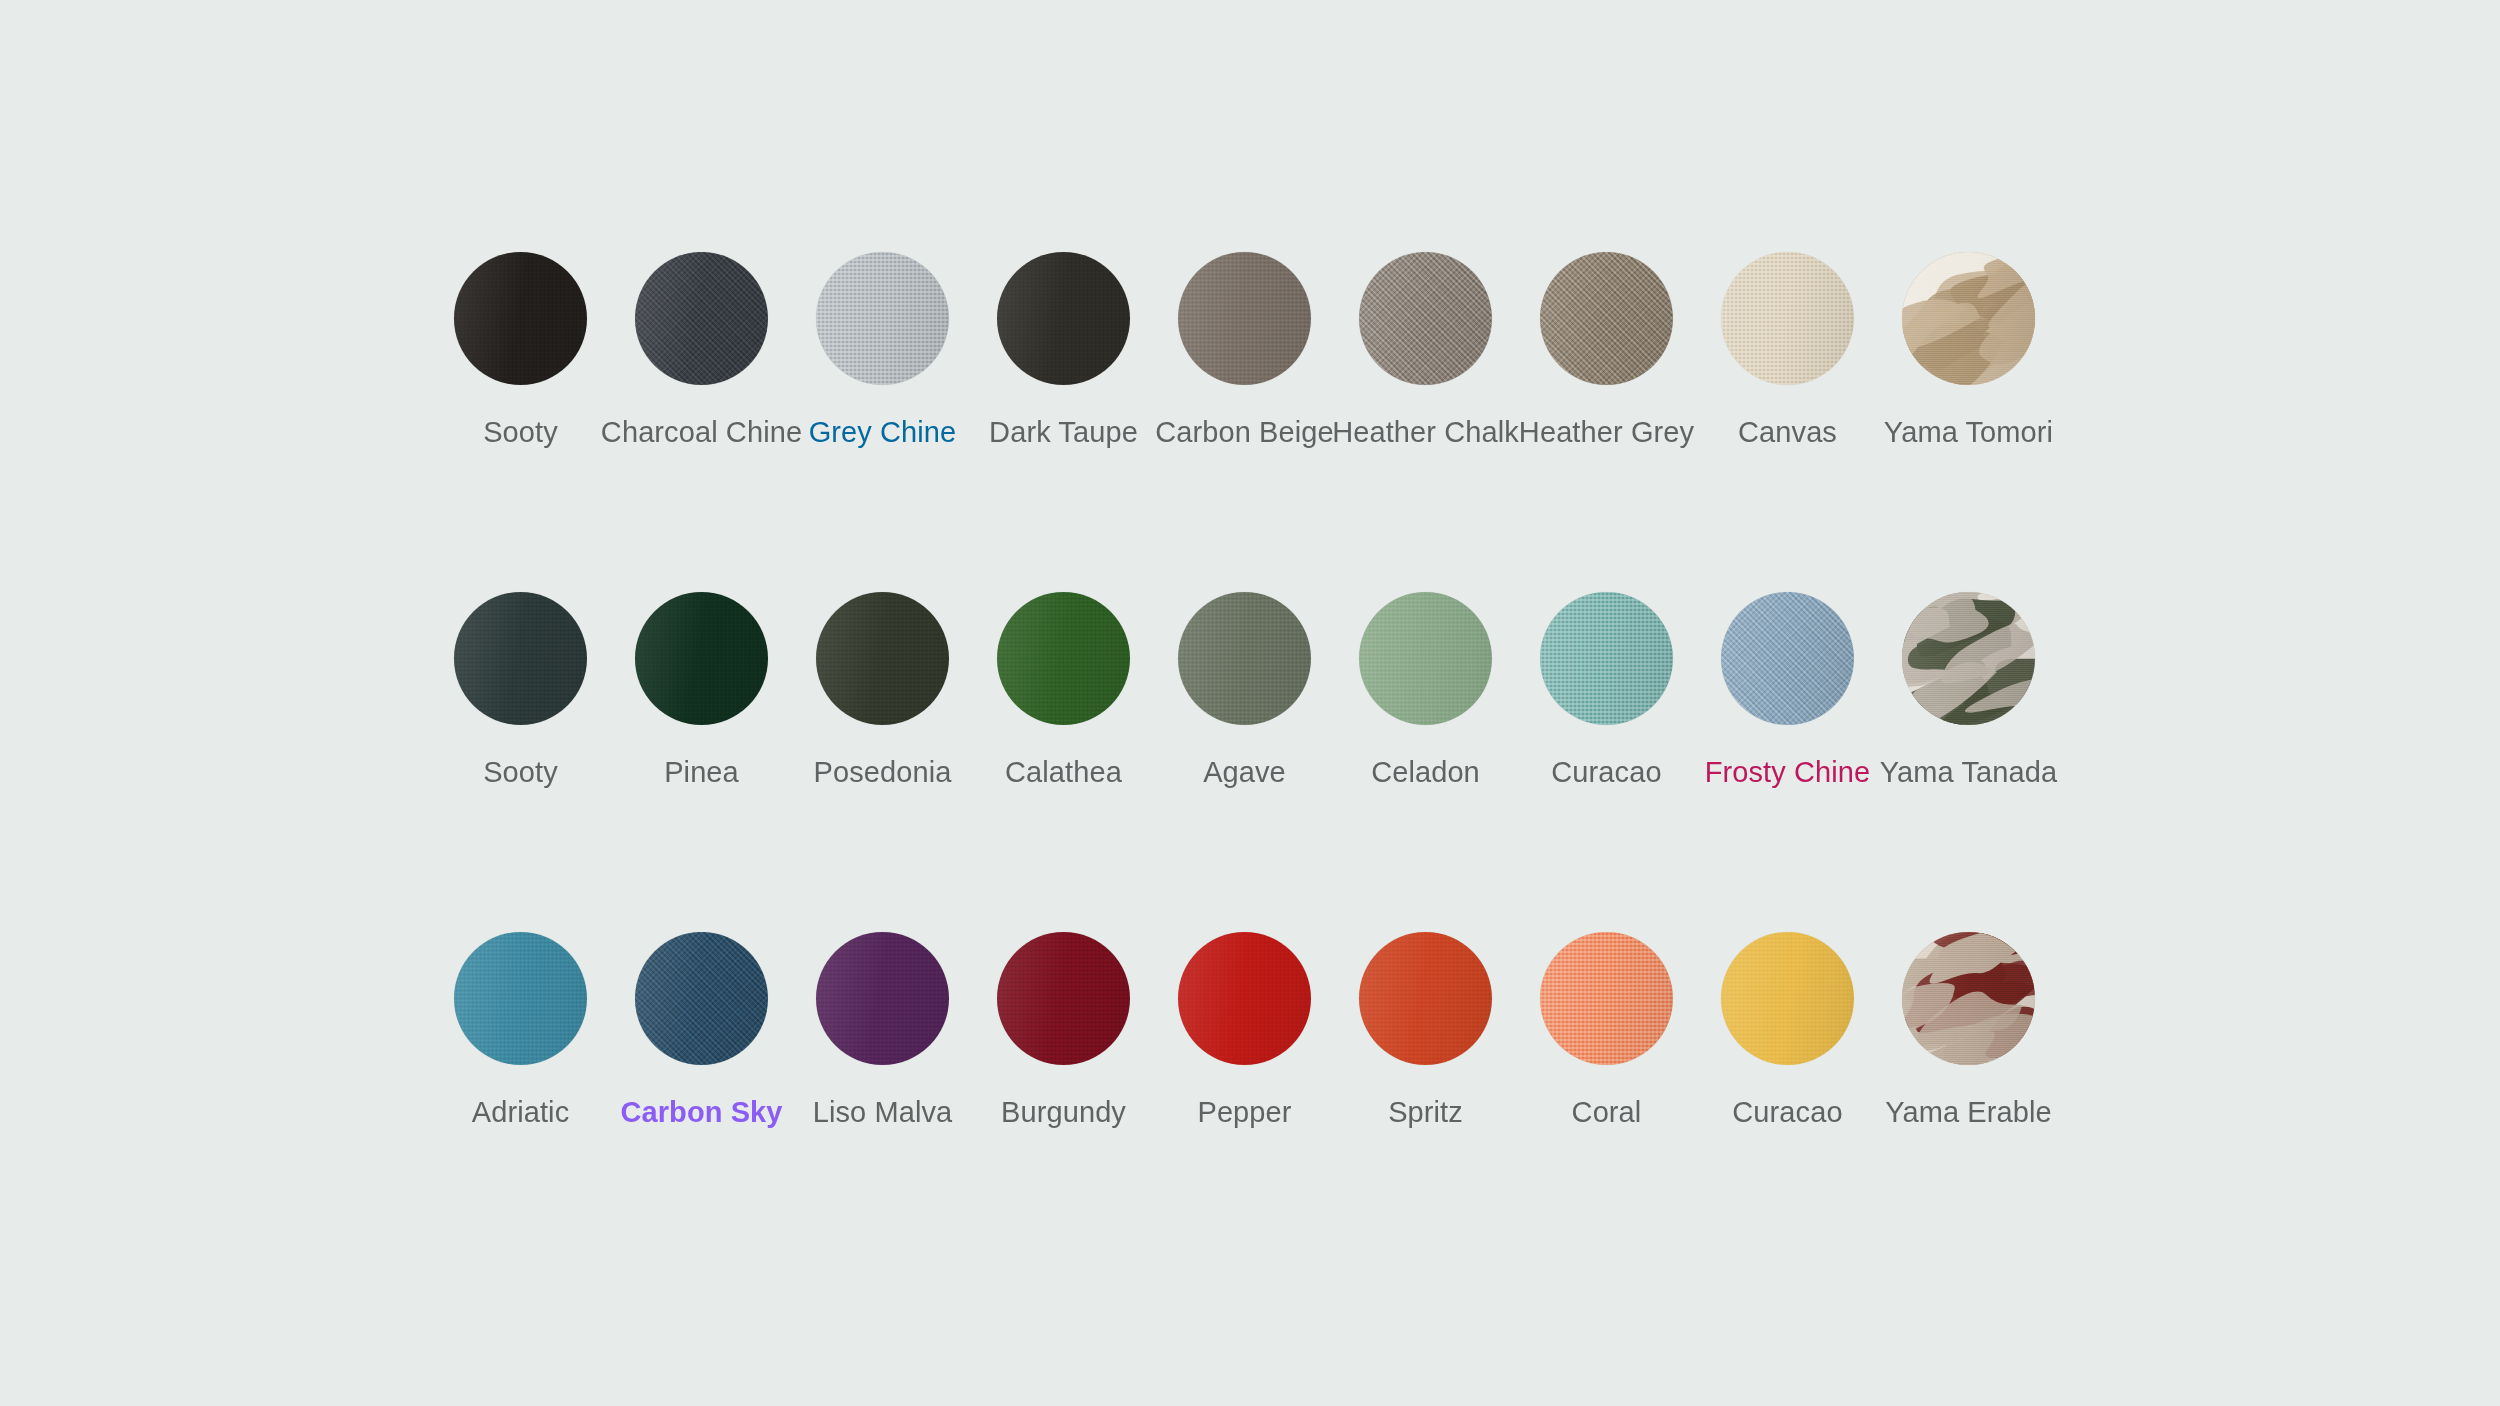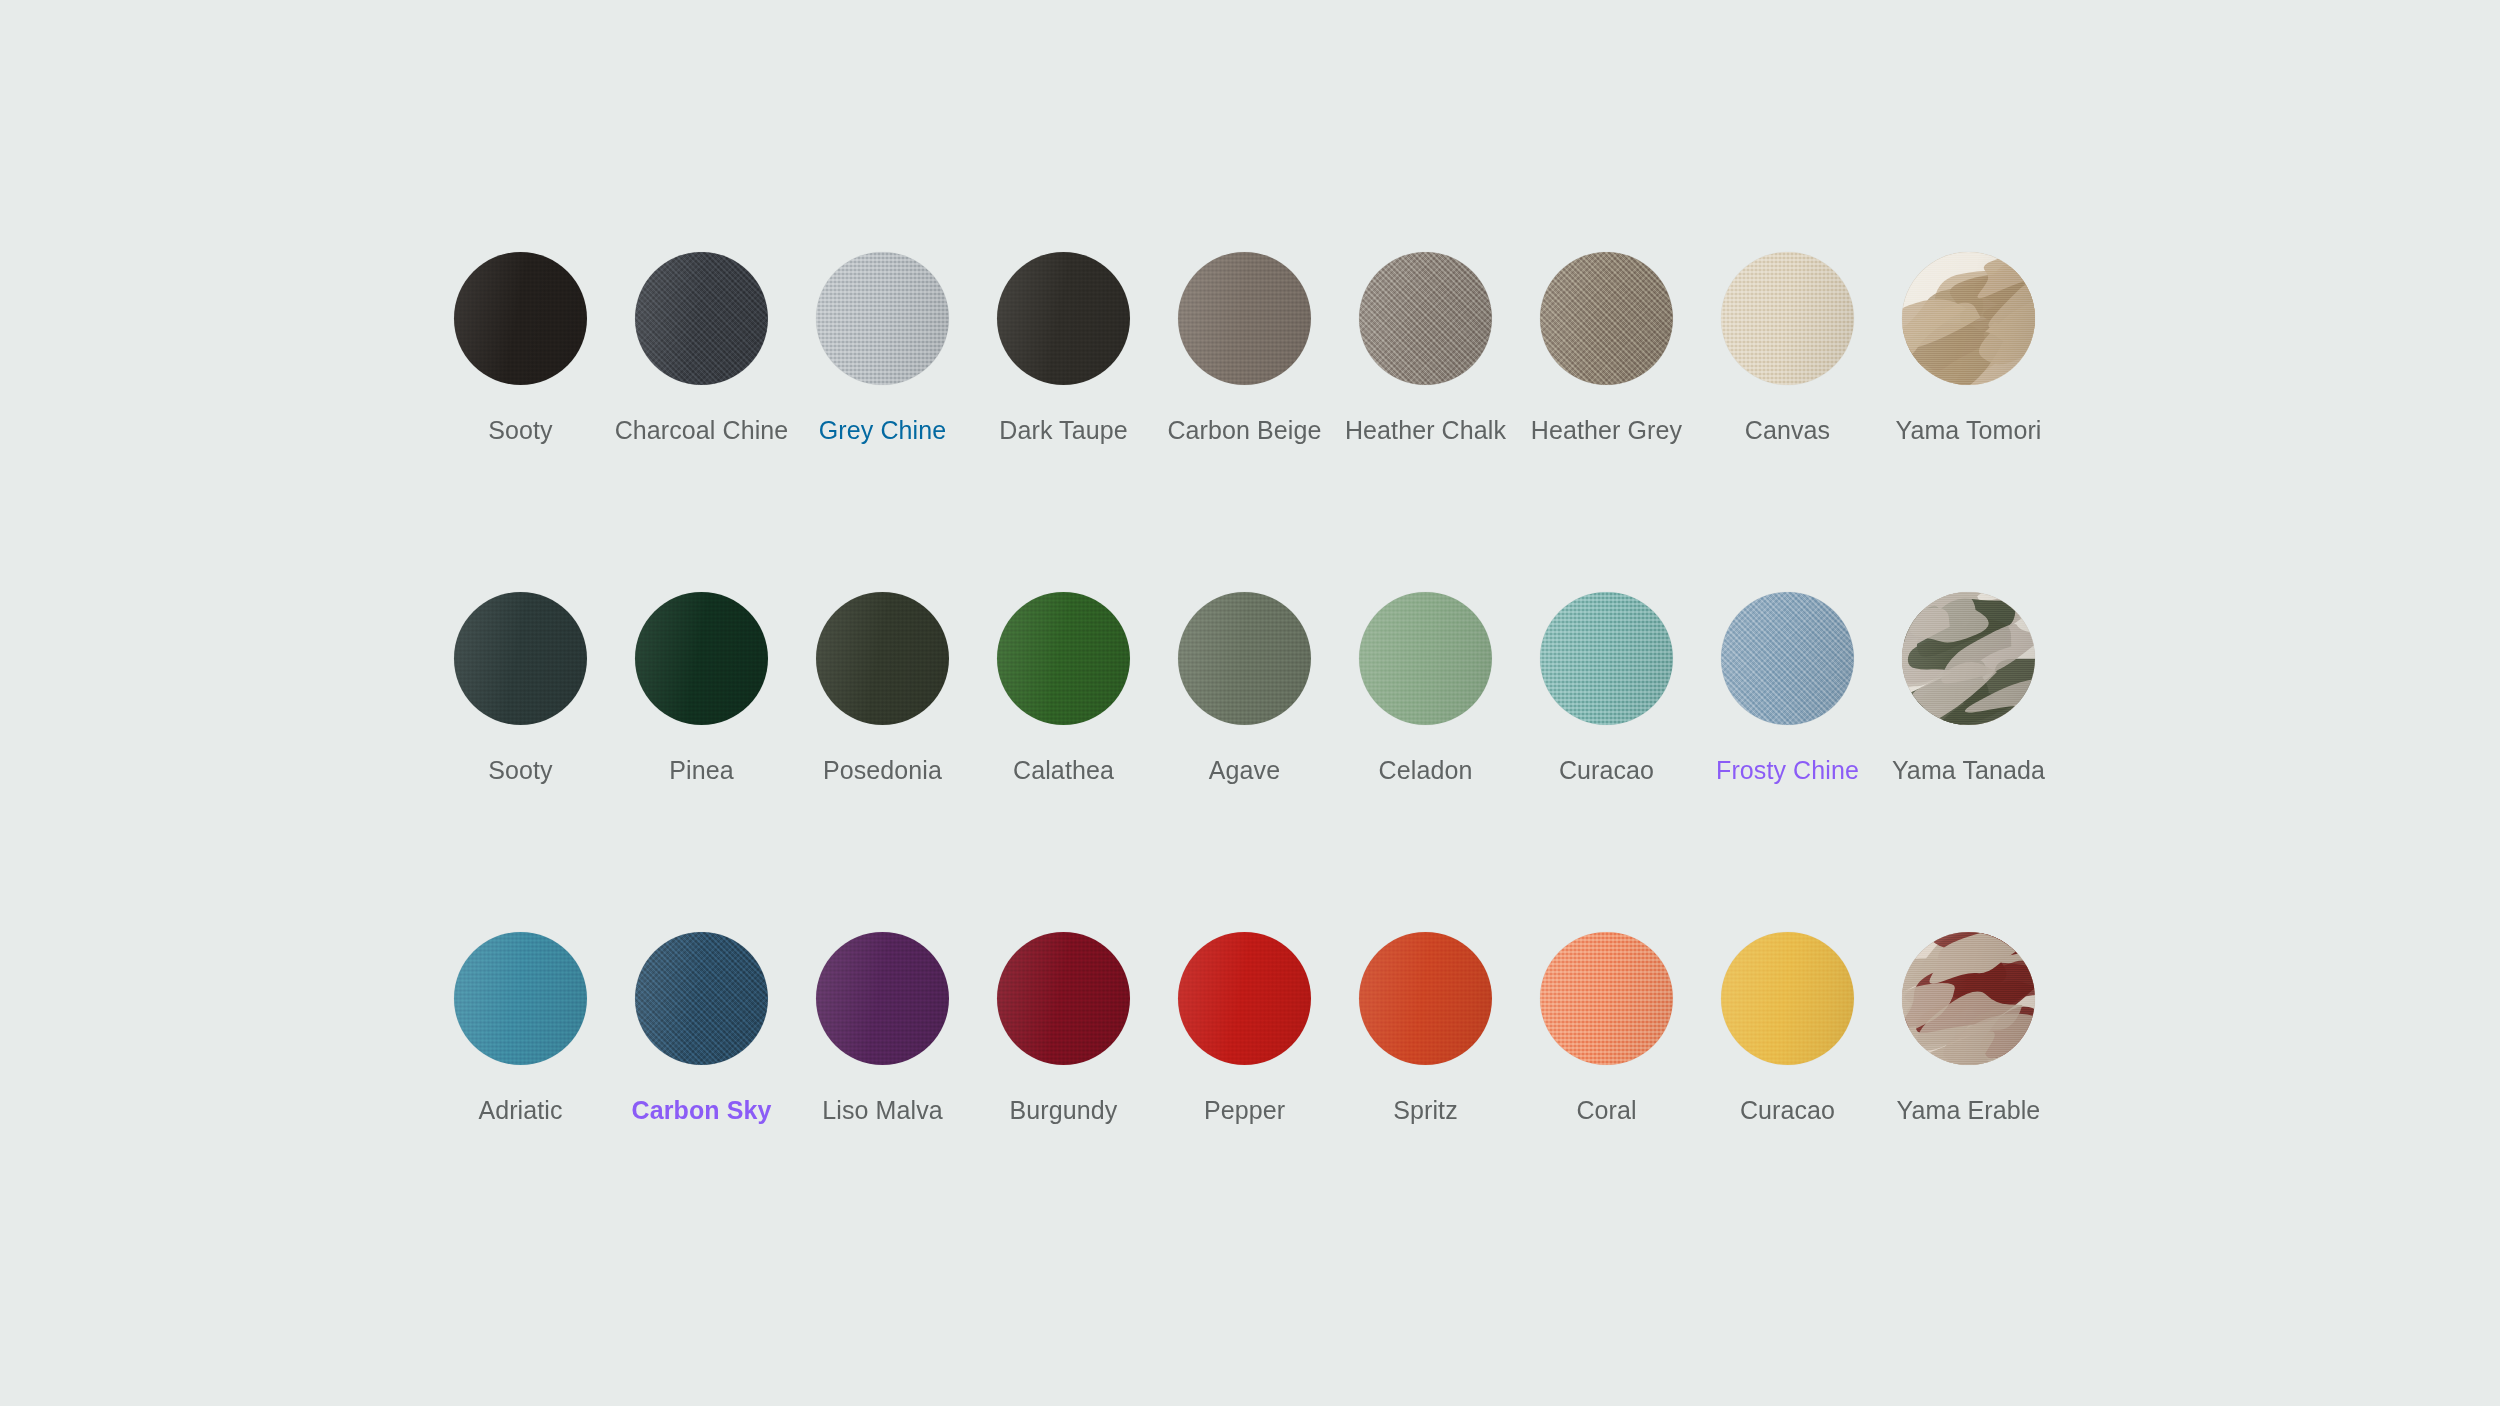--- a/index.html
+++ b/index.html
@@ -133,21 +133,21 @@
   .tex-camo > svg {
     position: absolute;
     inset: 0;
     width: 100%;
     height: 100%;
     display: block;
   }
 
   .swatch-label {
     margin-top: 33px;
-    font-size: 25px;
+    font-size: 29px;
     line-height: 1;
     letter-spacing: 0.1px;
     color: #5f6363;
     white-space: nowrap;
     text-align: right;
   }
 </style>
 </head>
 <body style="background: rgb(231, 235, 234);">
 
@@ -240,21 +240,21 @@
       <div class="swatch-cell">
         <div class="swatch-disc tex-plain" style="background-color: rgb(140, 171, 139);"></div>
         <div class="swatch-label" style="color: rgb(95, 99, 99);">Celadon</div>
       </div>
       <div class="swatch-cell">
         <div class="swatch-disc tex-mesh" style="background-color: rgb(127, 181, 176);"></div>
         <div class="swatch-label" style="color: rgb(95, 99, 99);">Curacao</div>
       </div>
       <div class="swatch-cell">
         <div class="swatch-disc tex-heather" style="background-color: rgb(139, 166, 187);"></div>
-        <div class="swatch-label" style="color: #8b5cf6;">Frosty Chine</div>
+        <div class="swatch-label" style="color: #be185d;">Frosty Chine</div>
       </div>
       <div class="swatch-cell">
         <div class="swatch-disc tex-camo" style="background-color: rgb(183, 174, 164);">
           <svg viewBox="0 0 100 100" preserveAspectRatio="none">
             <rect x="0" y="0" width="100" height="100" fill="#e3ded5"></rect>
             <path d="M110.1,38.2 Q79.7,42.4 68.9,48.3 Q58.1,54.2 44.2,46.4 Q30.4,38.6 32.6,30.1 Q34.9,21.7 46.8,16.8 Q58.8,12.0 84.9,17.8 Q111.0,23.5 110.5,30.9 Z" fill="#b9b0a5" transform="rotate(-25.4 50 50)" opacity="0.87"></path>
             <path d="M58.8,15.4 Q45.5,18.6 34.4,18.2 Q23.2,17.9 9.7,21.9 Q-3.8,25.8 -1.2,17.0 Q1.4,8.2 -0.3,5.6 Q-2.0,3.0 5.6,0.8 Q13.3,-1.3 28.6,-6.5 Q43.8,-11.7 49.8,-3.2 Q55.9,5.3 57.3,10.4 Z" fill="#b9b0a5" transform="rotate(-14.1 50 50)" opacity="0.87"></path>
             <path d="M74.0,33.9 Q39.6,32.1 24.9,34.8 Q10.2,37.4 -3.1,37.3 Q-16.5,37.1 -10.6,30.4 Q-4.8,23.6 -0.7,18.3 Q3.4,13.1 23.6,10.1 Q43.8,7.1 55.6,10.2 Q67.5,13.2 70.8,23.6 Z" fill="#b9b0a5" transform="rotate(-27.1 50 50)" opacity="0.87"></path>
             <path d="M41.3,41.3 Q31.7,48.8 21.3,51.2 Q11.0,53.6 5.3,50.1 Q-0.3,46.6 -18.0,46.0 Q-35.7,45.4 -26.7,41.5 Q-17.8,37.7 -13.0,34.9 Q-8.2,32.2 -2.6,31.4 Q3.0,30.6 22.9,26.2 Q42.7,21.9 51.3,27.6 Q59.8,33.3 50.5,37.3 Z" fill="#b9b0a5" transform="rotate(-27.7 50 50)" opacity="0.79"></path>
             <path d="M66.3,104.1 Q47.0,109.1 25.1,109.6 Q3.3,110.1 -2.4,108.0 Q-8.0,105.9 -15.6,100.5 Q-23.1,95.1 -15.8,91.4 Q-8.5,87.7 -7.2,82.2 Q-5.9,76.7 15.4,74.3 Q36.7,71.9 40.4,78.7 Q44.2,85.4 55.2,94.8 Z" fill="#b9b0a5" transform="rotate(-25.9 50 50)" opacity="0.94"></path>

